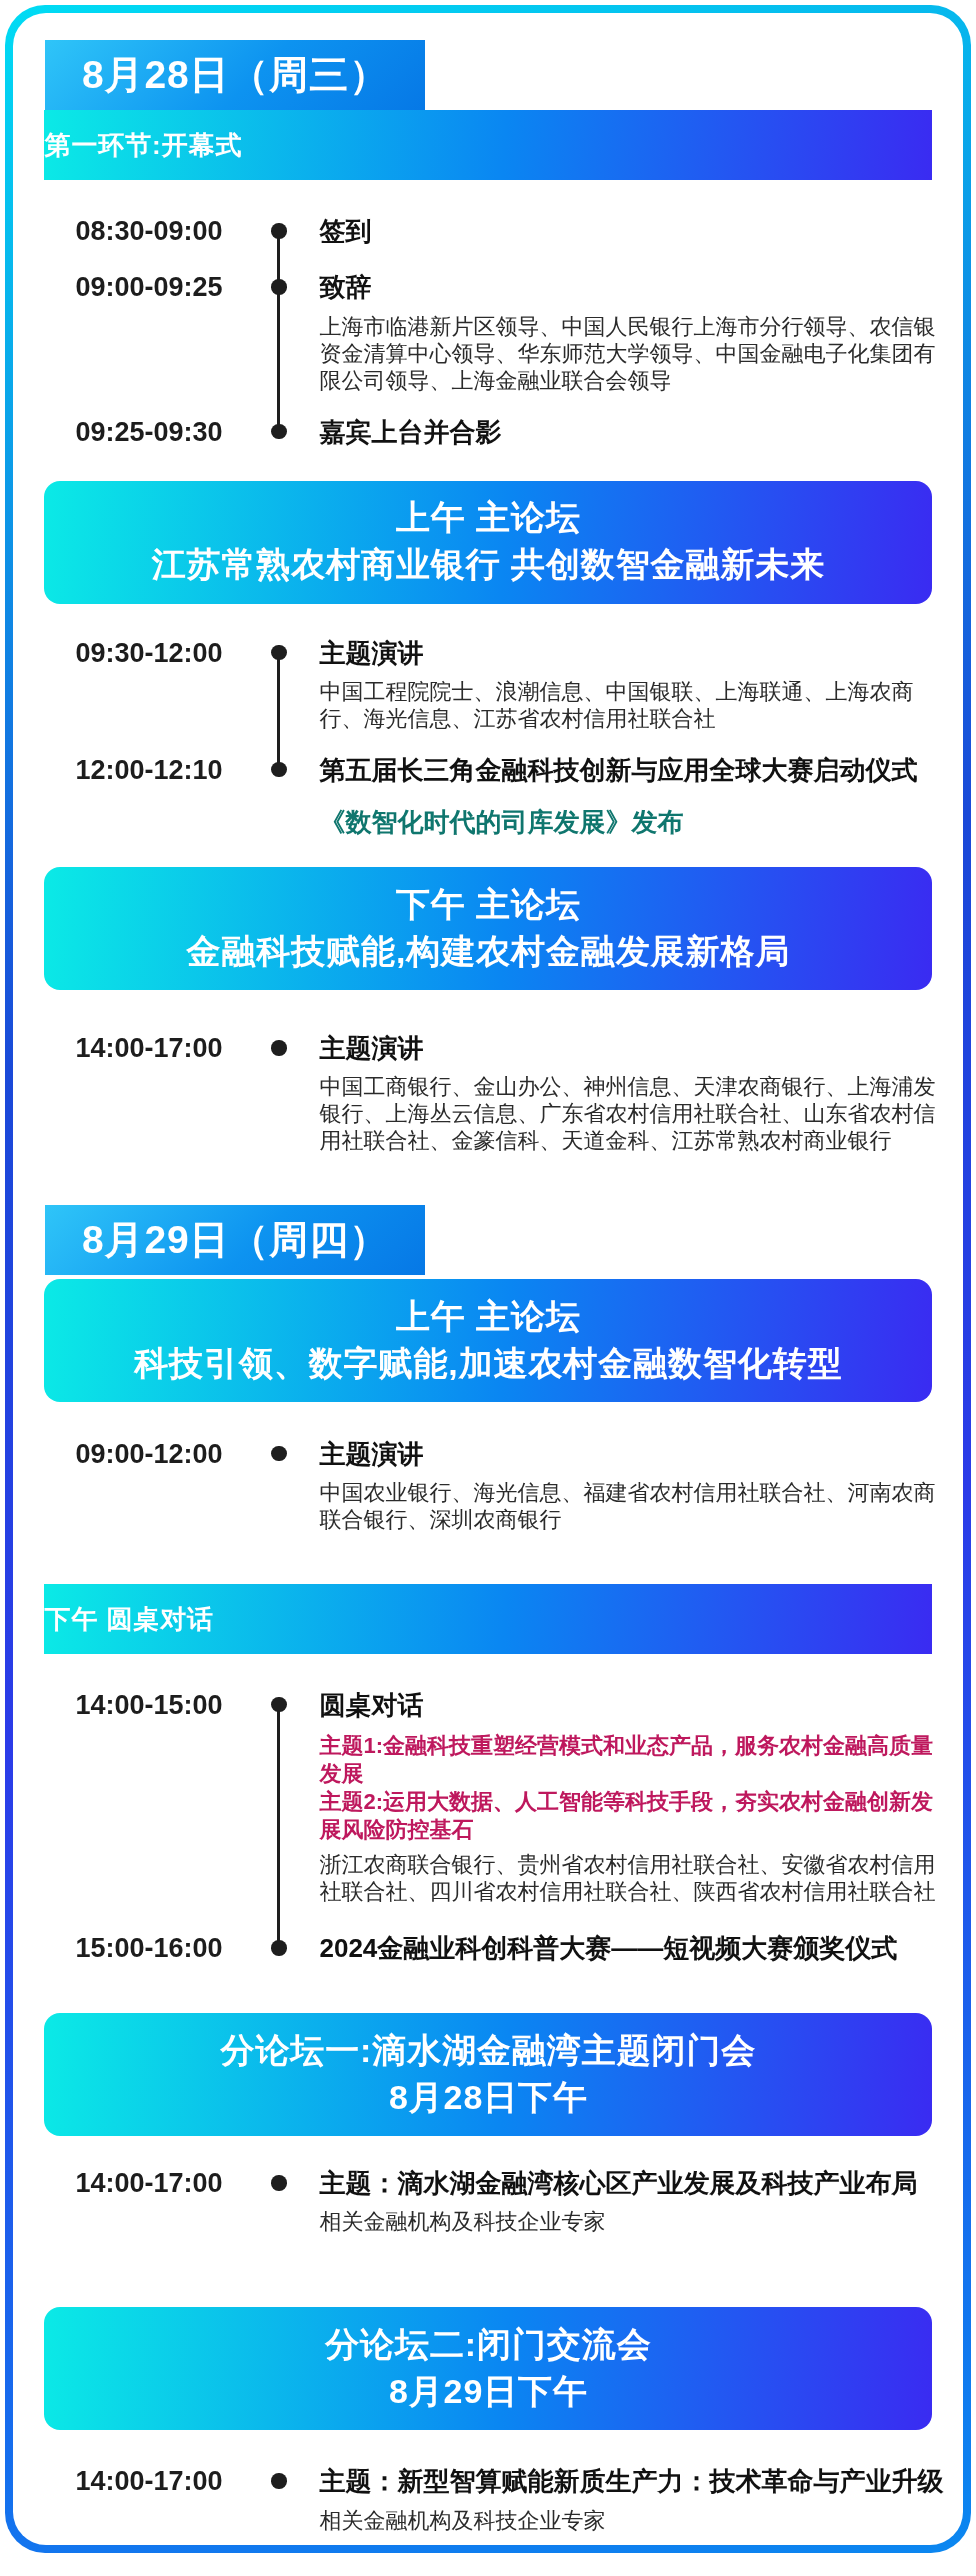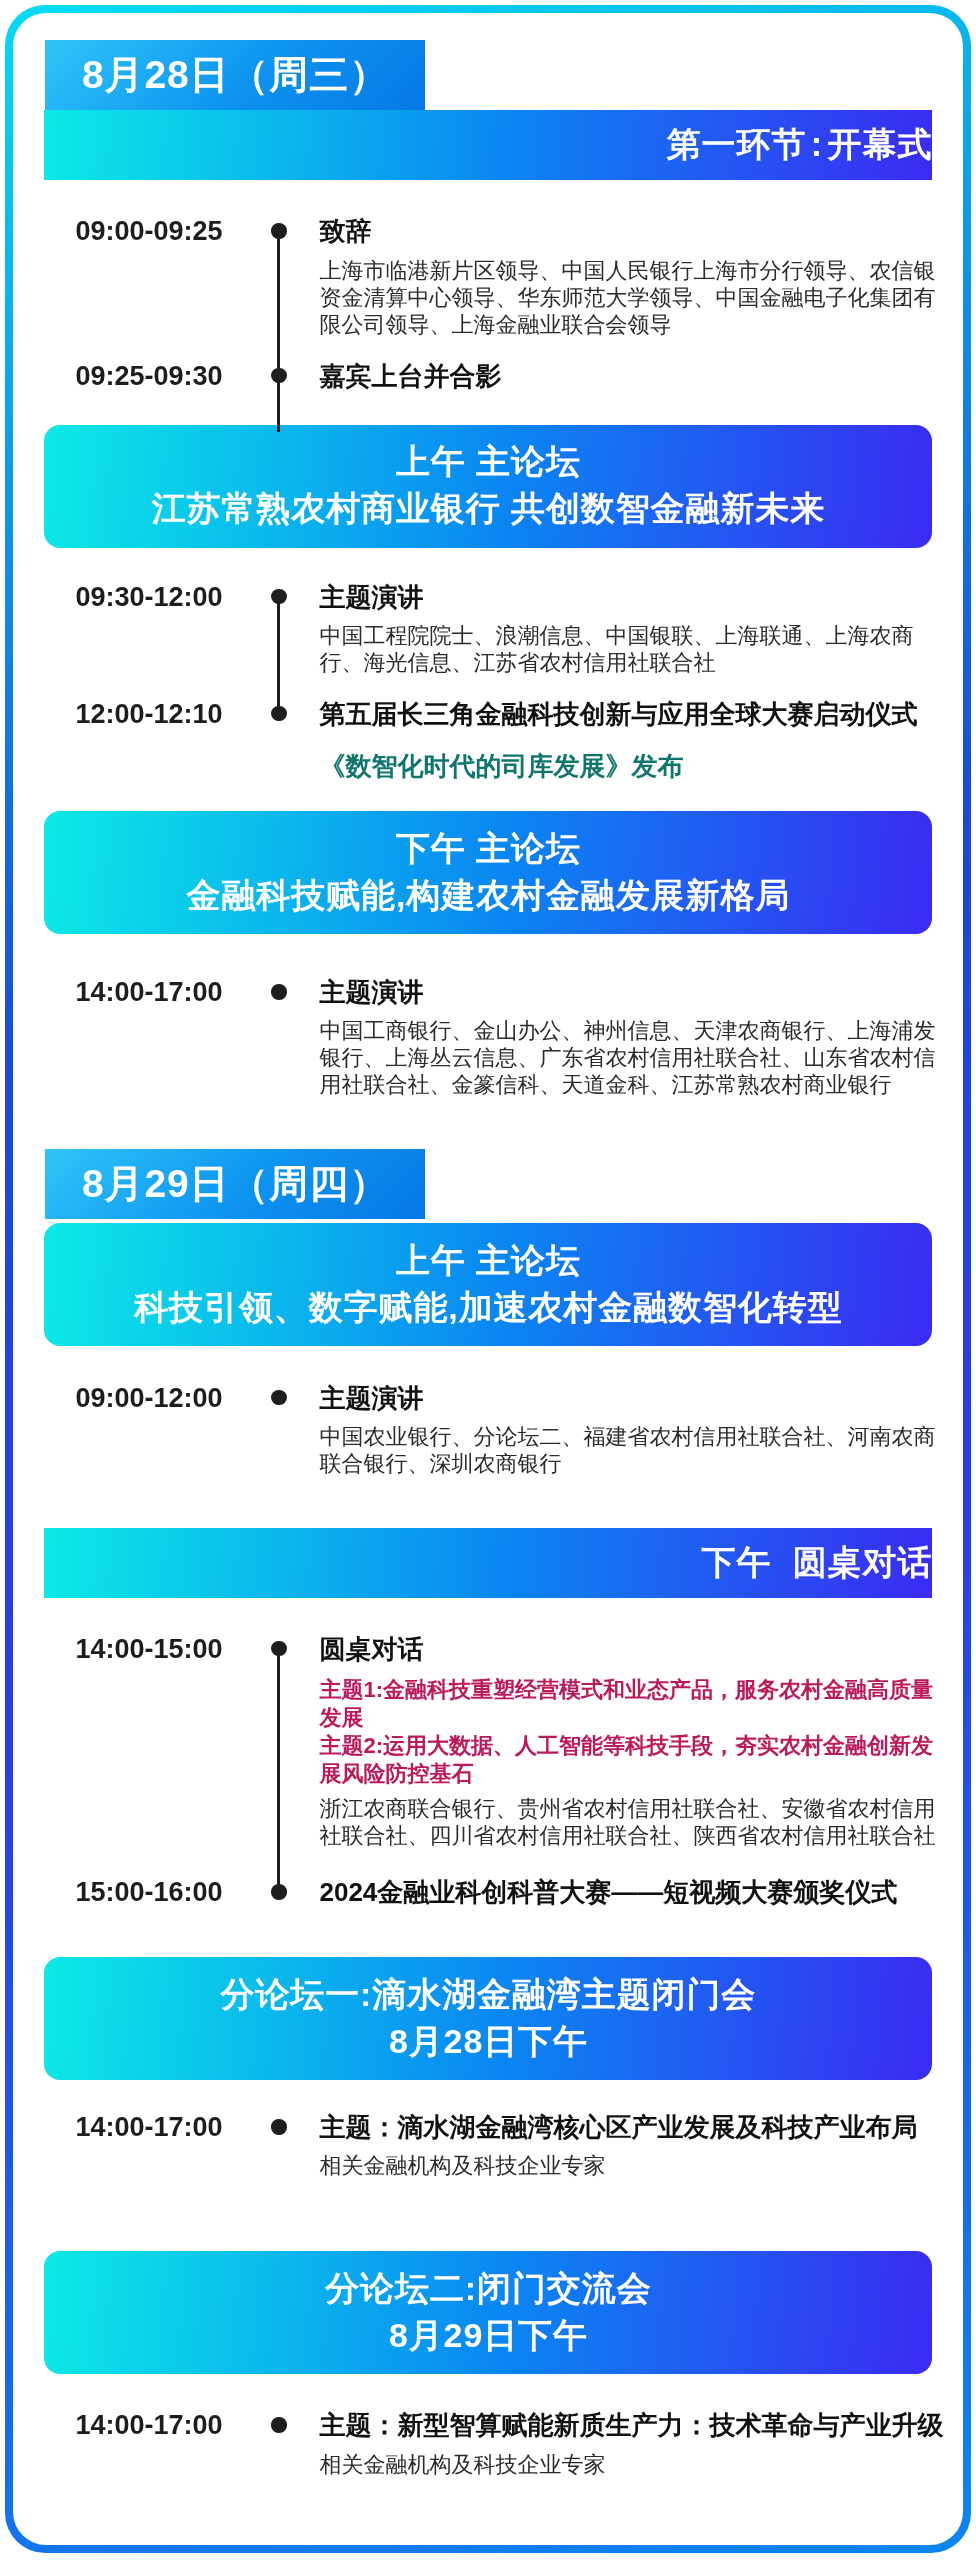--- a/index.html
+++ b/index.html
@@ -18,24 +18,23 @@
     overflow:hidden;box-sizing:border-box;
   }
   .day-badge{
     width:380px;height:70px;margin-left:32px;
     display:flex;align-items:center;justify-content:center;
     color:#ffffff;font-size:39px;font-weight:bold;letter-spacing:0.9px;
     background:linear-gradient(135deg,#2FC5F8 0%,#0D93F0 55%,#0678E6 100%);
   }
   .bar{
     margin:0 31px;height:70px;
-    display:flex;align-items:center;justify-content:flex-end;
-    color:#ffffff;font-size:34px;font-weight:bold;letter-spacing:0.9px;
+    display:flex;align-items:center;justify-content:flex-start;
+    color:#ffffff;font-size:26px;font-weight:bold;letter-spacing:0.9px;
     background:linear-gradient(95deg,#0BEAE6 0%,#0A86F2 52%,#3A2BF2 100%);
-    font-family:Liberation Mono, monospace;
   }
   .panel{
     margin:0 31px;padding:13.6px 9px 15.4px;text-align:center;
     color:#ffffff;
     background:linear-gradient(95deg,#0BEAE6 0%,#0A86F2 52%,#3A2BF2 100%);
     border-radius:16px;
   }
   .p-line{font-size:34px;font-weight:bold;line-height:47px;letter-spacing:0.9px;}
   .rows{position:relative;padding:0 14.5px 0 62px;}
   .row{display:grid;grid-template-columns:176px 68px 1fr;margin-bottom:20px;}
@@ -64,20 +63,29 @@
 
     <div class="day-badge mt30">
       <span>8月28日（周三）</span>
     </div>
 
     <div class="bar">
       <span>第一环节:开幕式</span>
     </div>
     <div class="rows mt36">
       <div class="row">
+        <div class="time">08:30-09:00</div>
+        <div class="dotcol">
+            <span class="dot"></span>
+          </div>
+        <div class="content">
+          <div class="etitle">签到</div>
+        </div>
+      </div>
+      <div class="row">
         <div class="time">09:00-09:25</div>
         <div class="dotcol">
             <span class="dot"></span>
           </div>
         <div class="content">
           <div class="etitle">致辞</div>
           <div class="desc">上海市临港新片区领导、中国人民银行上海市分行领导、农信银资金清算中心领导、华东师范大学领导、中国金融电子化集团有限公司领导、上海金融业联合会领导</div>
         </div>
       </div>
       <div class="row">
@@ -146,21 +154,21 @@
       <div class="p-line">科技引领、数字赋能,加速农村金融数智化转型</div>
     </div>
     <div class="rows mt38">
       <div class="row">
         <div class="time">09:00-12:00</div>
         <div class="dotcol">
             <span class="dot"></span>
           </div>
         <div class="content">
           <div class="etitle">主题演讲</div>
-          <div class="desc">中国农业银行、分论坛二、福建省农村信用社联合社、河南农商联合银行、深圳农商银行</div>
+          <div class="desc">中国农业银行、海光信息、福建省农村信用社联合社、河南农商联合银行、深圳农商银行</div>
         </div>
       </div>
     </div>
 
     <div class="bar mt56">
       <span>下午 圆桌对话</span>
     </div>
     <div class="rows mt36">
       <div class="row">
         <div class="time">14:00-15:00</div>

